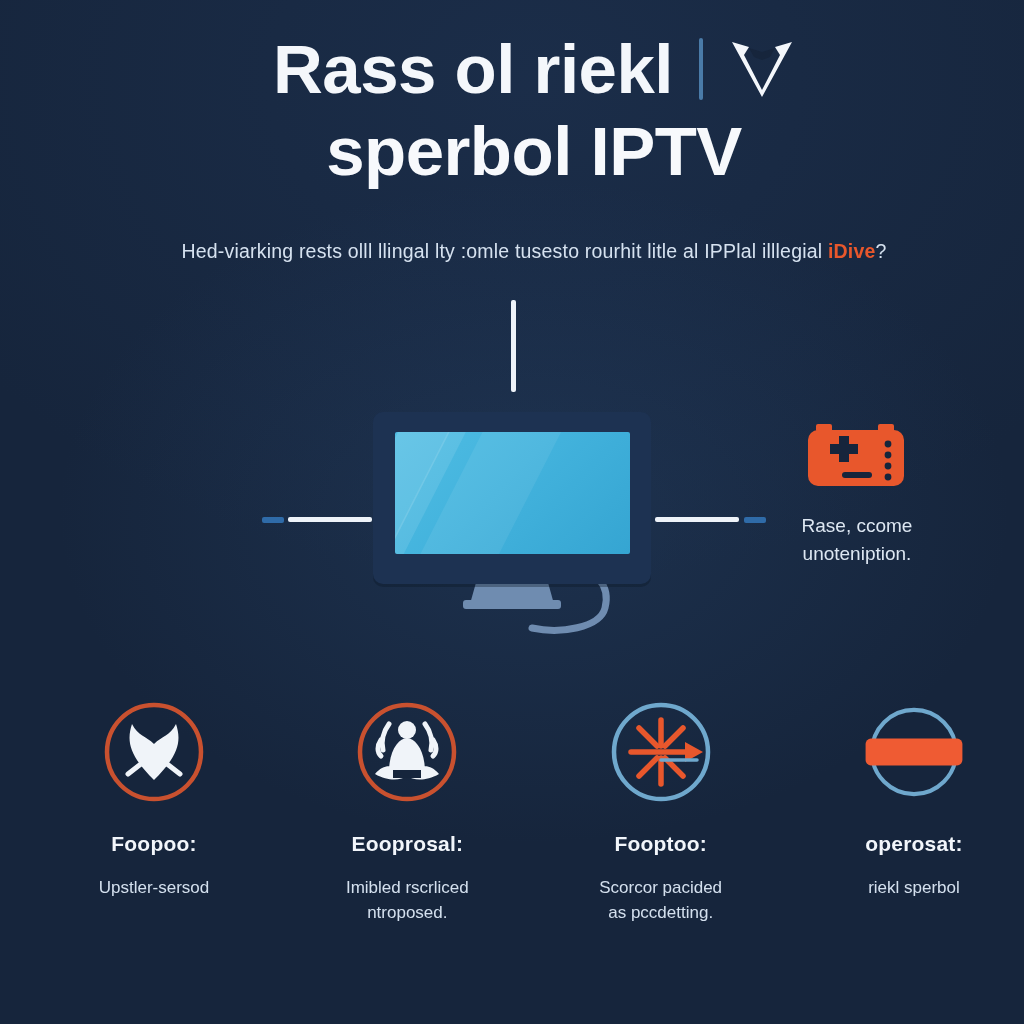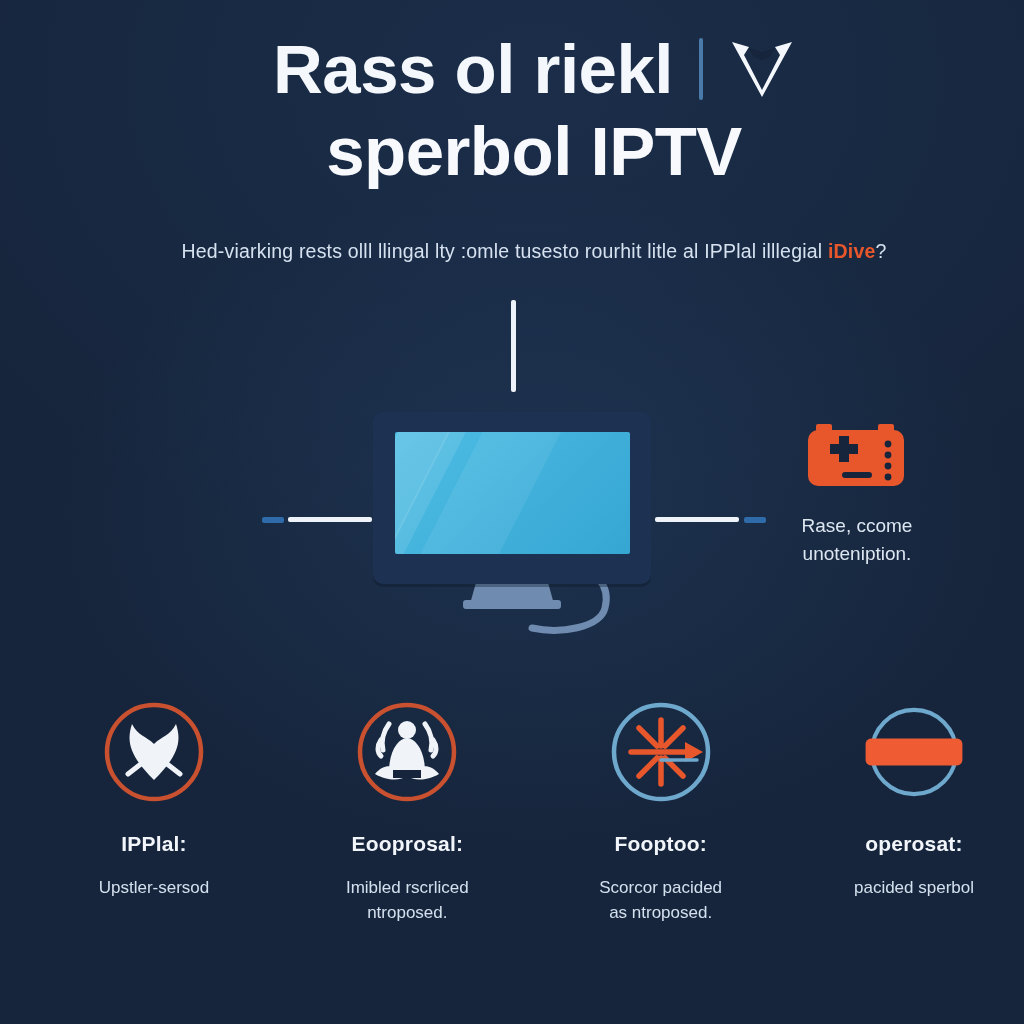--- a/index.html
+++ b/index.html
@@ -290,21 +290,21 @@
 
     <div class="feature">
       <div class="feature-badge">
         <svg width="104" height="104" viewBox="0 0 104 104">
           <circle cx="52" cy="52" r="47" fill="none" stroke="#c9512f" stroke-width="4.5"></circle>
           <path d="M26 74 L44 60 M78 74 L60 60" stroke="#f0f4f9" stroke-width="5" stroke-linecap="round"></path>
           <path d="M30 24 C 36 36, 44 36, 52 44 C 60 36, 68 36, 74 24
                    C 80 42, 76 56, 52 80 C 28 56, 24 42, 30 24 Z" fill="#f0f4f9"></path>
         </svg>
       </div>
-      <div class="feature-title">IPPlal:</div>
+      <div class="feature-title">Foopoo:</div>
       <div class="feature-desc">
         <div>Upstler-sersod</div>
       </div>
     </div>
 
     <div class="feature">
       <div class="feature-badge">
         <svg width="104" height="104" viewBox="0 0 104 104">
           <circle cx="52" cy="52" r="47" fill="none" stroke="#c9512f" stroke-width="4.5"></circle>
           <path d="M34 24 C 28 32, 26 42, 28 50 M70 24 C 76 32, 78 42, 76 50" fill="none" stroke="#f0f4f9" stroke-width="5" stroke-linecap="round"></path>
@@ -336,31 +336,31 @@
             <line x1="74" y1="76" x2="56" y2="58"></line>
             <line x1="22" y1="52" x2="80" y2="52"></line>
           </g>
           <path d="M76 42 L94 52 L76 62 Z" fill="#e8572c"></path>
           <line x1="52" y1="60" x2="88" y2="60" stroke="#6fa8cd" stroke-width="3.5" stroke-linecap="round"></line>
         </svg>
       </div>
       <div class="feature-title">Fooptoo:</div>
       <div class="feature-desc">
         <div>Scorcor pacided</div>
-        <div>as ntroposed.</div>
+        <div>as pccdetting.</div>
       </div>
     </div>
 
     <div class="feature">
       <div class="feature-badge">
         <svg width="104" height="104" viewBox="-6 0 116 104">
           <circle cx="52" cy="52" r="47" fill="none" stroke="#6fa8cd" stroke-width="4.5"></circle>
           <rect x="-2" y="37" width="108" height="30" rx="6" fill="#ef5b33"></rect>
         </svg>
       </div>
       <div class="feature-title">operosat:</div>
       <div class="feature-desc">
-        <div>pacided sperbol</div>
+        <div>riekl sperbol</div>
       </div>
     </div>
 
   </div>
 </div>
 
 </body></html>

